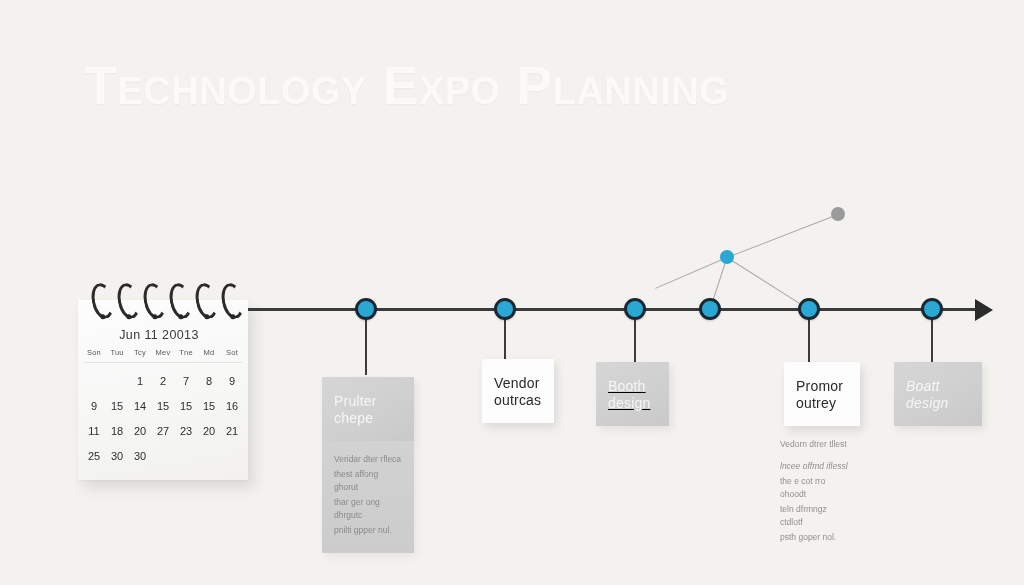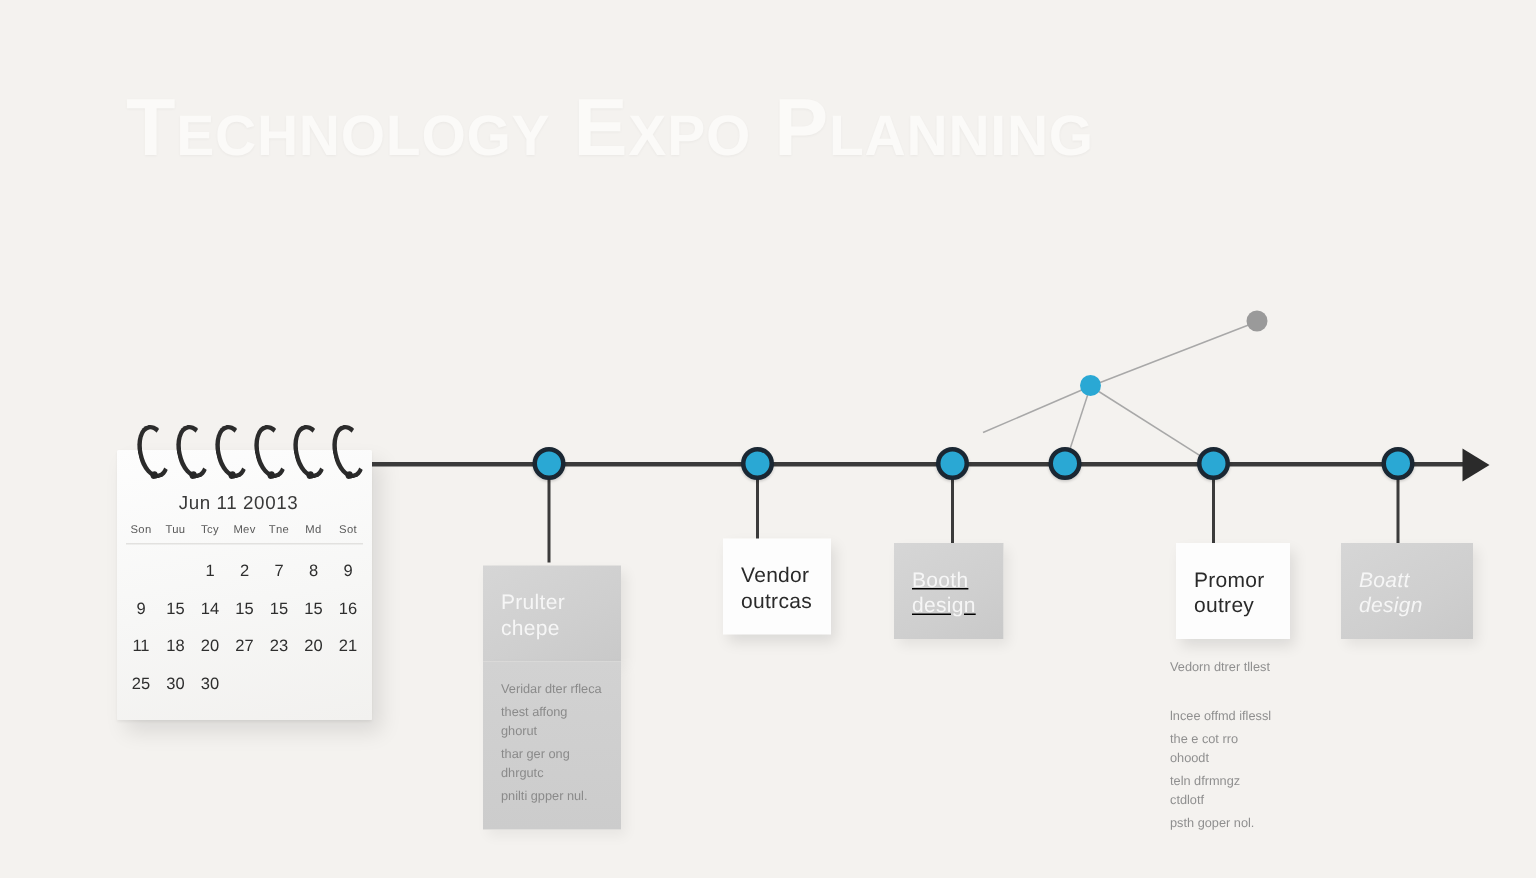--- a/index.html
+++ b/index.html
@@ -126,21 +126,21 @@
     color:#8f8f8f;
     filter:blur(0.45px);
   }
   .card.dark .card-body{
     background:linear-gradient(180deg,#d2d2d2 0%,#cccccc 100%);
     color:#8a8a8a;
     box-shadow:3px 4px 8px rgba(0,0,0,0.05);
   }
   .card.light .card-body{background:transparent;}
   .card-body p{margin:0 0 2px 0;}
-  .card-body p.gap{margin-top:20px;}
+  .card-body p.gap{margin-top:9px;font-style:italic;}
 </style>
 </head>
 <body>
 
 <div id="stage">
 
   <div class="title">Technology Expo Planning</div>
 
   <div class="calendar">
     <div class="cal-month">Jun 11 20013</div>

